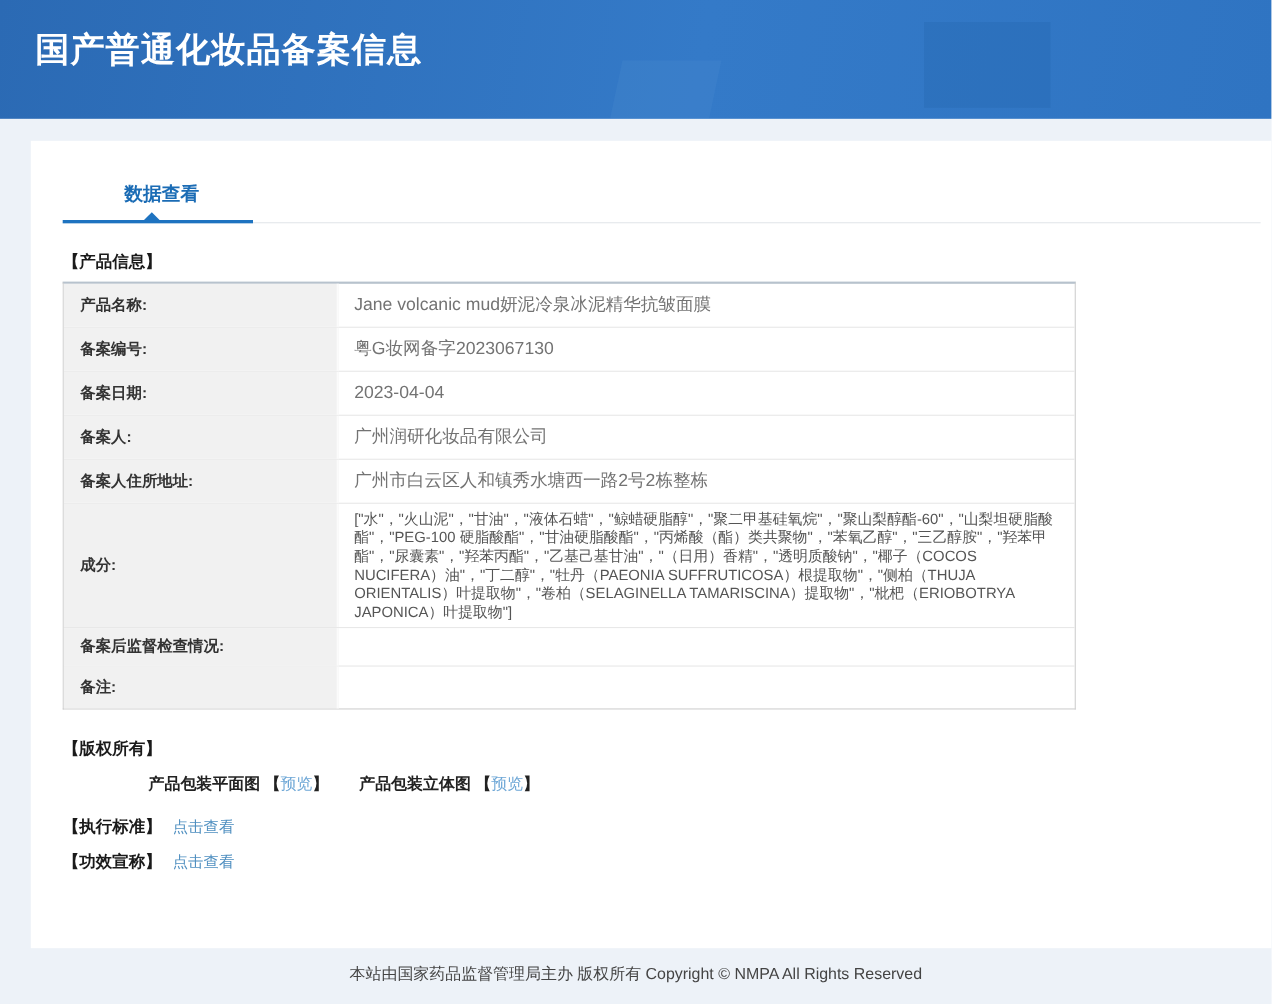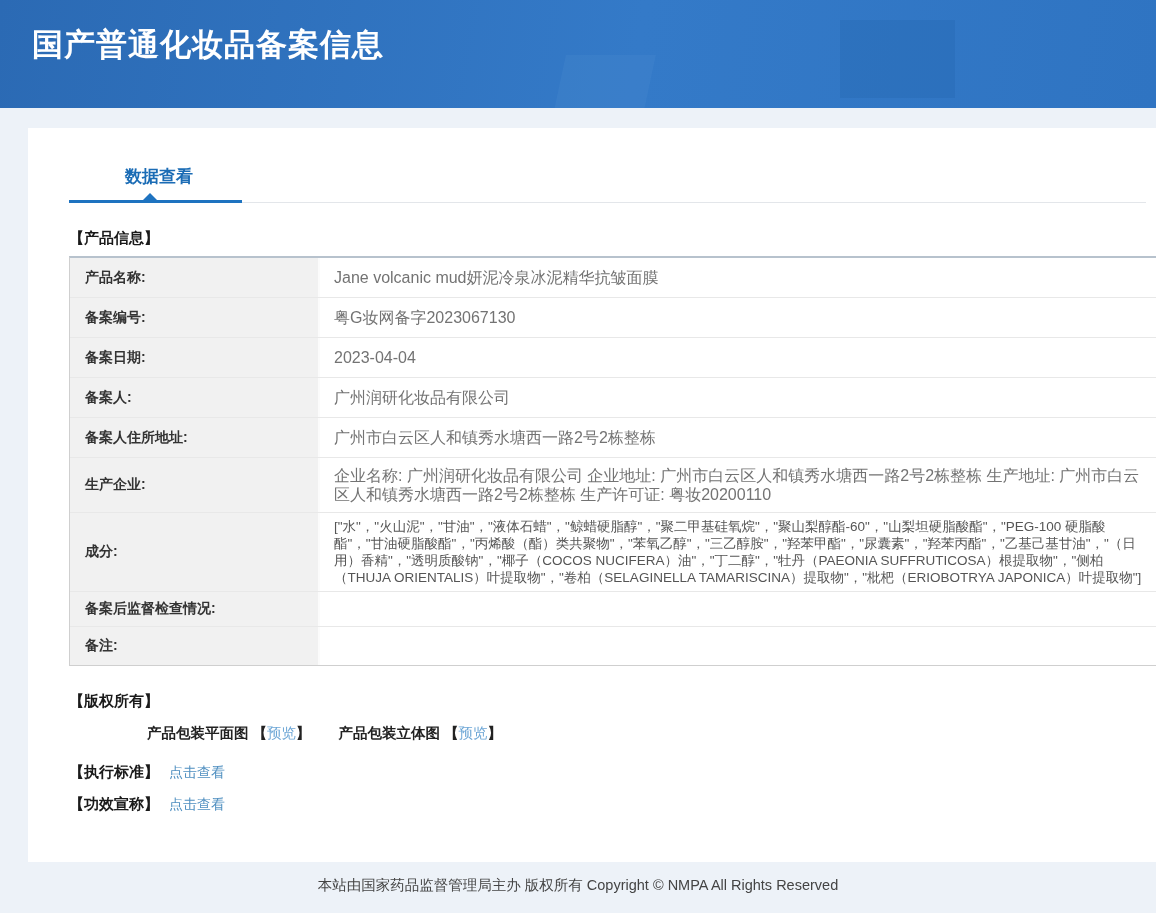--- a/index.html
+++ b/index.html
@@ -24,21 +24,21 @@
   }
   .header .deco-b {
     position:absolute; left:560px; top:55px; width:90px; height:55px;
     background:#5e9ad8; opacity:.15; transform:skewX(-12deg);
   }
   
   .main-wrap { padding-top:20px; }
   .card {
     margin-left:28px; width:1128px; height:734px;
     background:#ffffff; position:relative;
-    padding:37px 10px 0 41px;
+    padding:37px 10px 0 29px;
   }
   
   .tab-label {
     display:inline-block; margin-left:56px;
     color:#1b6cb5; font-size:17px; font-weight:bold; cursor:pointer;
   }
   .tab-line {
     position:relative; margin-top:14px; height:0;
     border-bottom:1px solid #e3e6ea;
   }
@@ -48,21 +48,21 @@
   }
   .tab-line .tri {
     position:absolute; left:73px; top:-9px; width:0; height:0;
     border-left:8px solid transparent; border-right:8px solid transparent;
     border-bottom:8px solid #1e73c0;
   }
   
   .sec-title { font-size:15px; font-weight:bold; color:#1a1a1a; margin-top:26px; }
   
   .info-table {
-    margin-top:8px; width:1100px;
+    margin-top:8px; width:921px;
     border:1px solid #cfcfcf; border-top:2px solid #b7c2cd;
   }
   .row { display:flex; border-bottom:1px solid #e8e8e8; min-height:40px; }
   .row:last-child { border-bottom:none; }
   .row .lbl {
     width:250px; min-width:250px; background:#f1f1f1;
     font-weight:bold; color:#333; font-size:14px;
     display:flex; align-items:center; padding:4px 10px 4px 15px;
     border-right:2px solid #fbfbfb;
   }
@@ -128,24 +128,20 @@
         <div class="val">2023-04-04</div>
       </div>
       <div class="row">
         <div class="lbl">备案人:</div>
         <div class="val">广州润研化妆品有限公司</div>
       </div>
       <div class="row">
         <div class="lbl">备案人住所地址:</div>
         <div class="val">广州市白云区人和镇秀水塘西一路2号2栋整栋</div>
       </div>
-      <div class="row h55">
-        <div class="lbl">生产企业:</div>
-        <div class="val">企业名称: 广州润研化妆品有限公司 企业地址: 广州市白云区人和镇秀水塘西一路2号2栋整栋 生产地址: 广州市白云区人和镇秀水塘西一路2号2栋整栋 生产许可证: 粤妆20200110</div>
-      </div>
       <div class="row h75 ingredients">
         <div class="lbl">成分:</div>
         <div class="val">["水"，"火山泥"，"甘油"，"液体石蜡"，"鲸蜡硬脂醇"，"聚二甲基硅氧烷"，"聚山梨醇酯-60"，"山梨坦硬脂酸酯"，"PEG-100 硬脂酸酯"，"甘油硬脂酸酯"，"丙烯酸（酯）类共聚物"，"苯氧乙醇"，"三乙醇胺"，"羟苯甲酯"，"尿囊素"，"羟苯丙酯"，"乙基己基甘油"，"（日用）香精"，"透明质酸钠"，"椰子（COCOS NUCIFERA）油"，"丁二醇"，"牡丹（PAEONIA SUFFRUTICOSA）根提取物"，"侧柏（THUJA ORIENTALIS）叶提取物"，"卷柏（SELAGINELLA TAMARISCINA）提取物"，"枇杷（ERIOBOTRYA JAPONICA）叶提取物"]</div>
       </div>
       <div class="row h35">
         <div class="lbl">备案后监督检查情况:</div>
         <div class="val"></div>
       </div>
       <div class="row h38">
         <div class="lbl">备注:</div>

